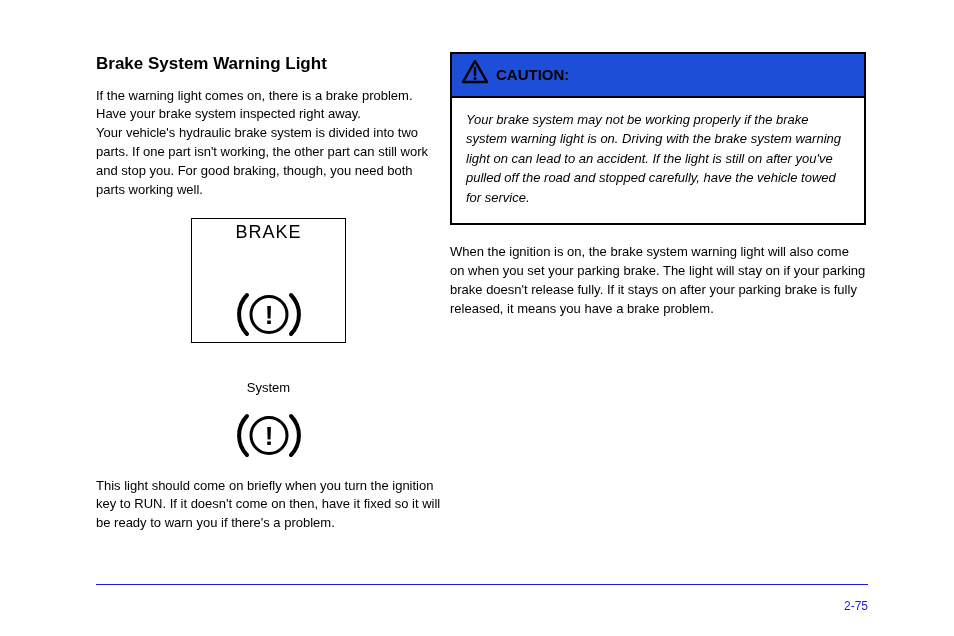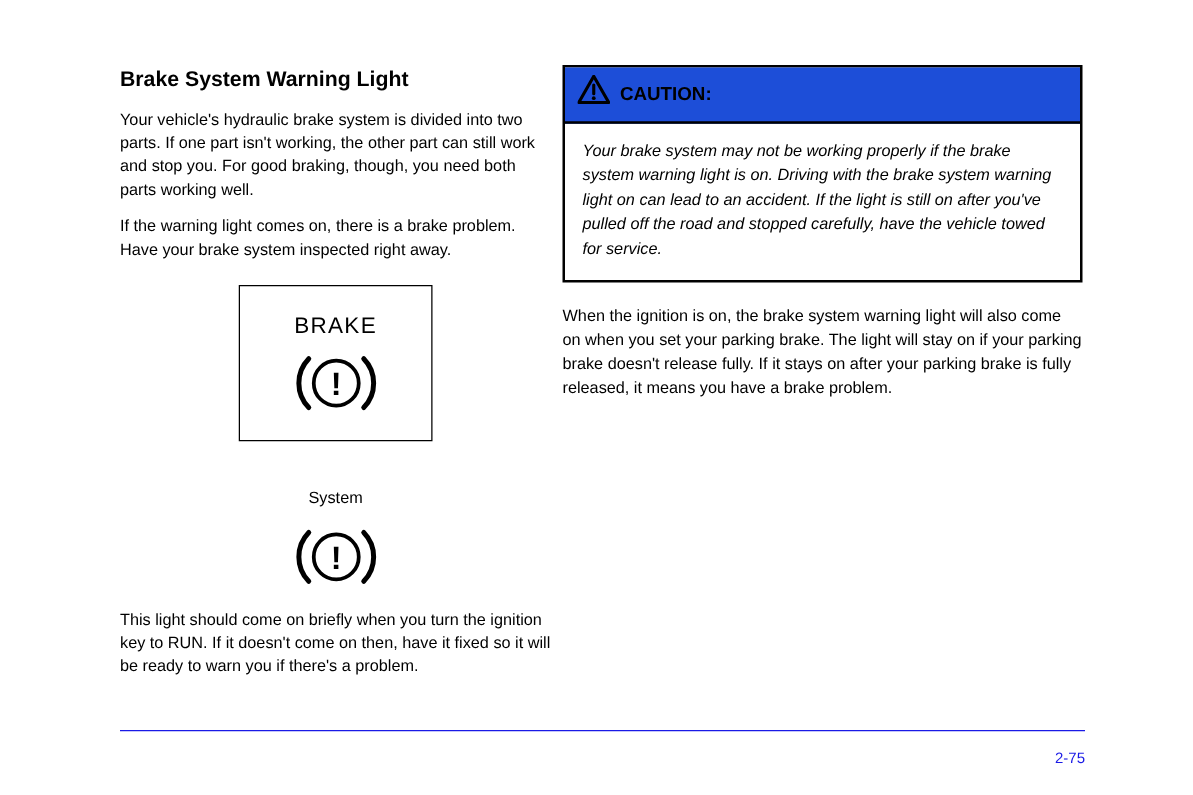--- a/index.html
+++ b/index.html
@@ -34,21 +34,21 @@
       margin-top: 18px;
     }
     .brake-symbol-box {
       border: 1.5px solid #000;
       width: 155px;
       height: 125px;
       margin: 14px auto 0 auto;
       display: flex;
       flex-direction: column;
       align-items: center;
-      justify-content: center;
+      justify-content: space-between;
       gap: 6px;
     }
     .brake-label {
       font-size: 18px;
       letter-spacing: 1px;
     }
     .brake-icon svg { display: block; }
     .canada-block {
       margin-top: 36px;
     }
@@ -95,22 +95,22 @@
       top: 598px;
       color: #1a1ae6;
       font-size: 12px;
     }
   </style>
 </head>
 <body>
 
 <div class="left-col">
   <div class="section-title">Brake System Warning Light</div>
+  <div style="margin-top:10px">If the warning light comes on, there is a brake problem. Have your brake system inspected right away.</div>
   <div>Your vehicle's hydraulic brake system is divided into two parts. If one part isn't working, the other part can still work and stop you. For good braking, though, you need both parts working well.</div>
-  <div style="margin-top:10px">If the warning light comes on, there is a brake problem. Have your brake system inspected right away.</div>
 
   <div class="united-states">
     <div class="brake-symbol-box">
       <div class="brake-label">BRAKE</div>
       <div class="brake-icon">
         <svg width="90" height="55" viewBox="0 0 90 55">
           <circle cx="45" cy="27.5" r="18" fill="none" stroke="#000" stroke-width="3"></circle>
           <text x="45" y="37" font-family="Arial" font-size="26" font-weight="bold" text-anchor="middle">!</text>
           <path d="M 23 8 A 28 28 0 0 0 23 47" fill="none" stroke="#000" stroke-width="4" stroke-linecap="round"></path>
           <path d="M 67 8 A 28 28 0 0 1 67 47" fill="none" stroke="#000" stroke-width="4" stroke-linecap="round"></path>

